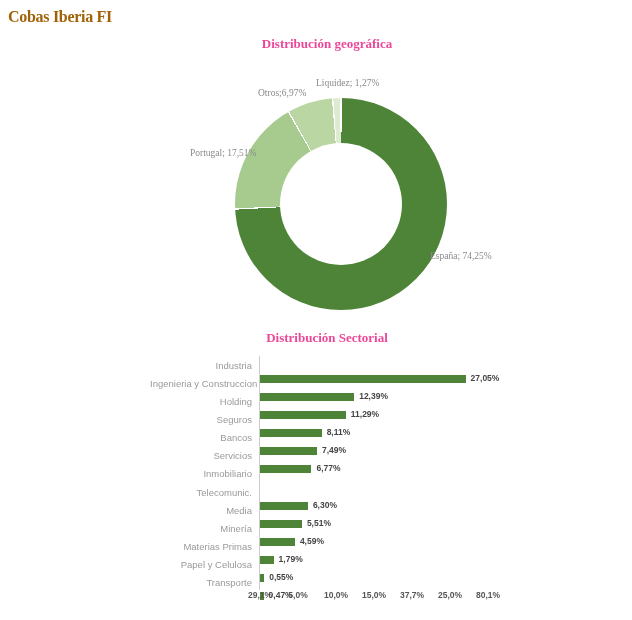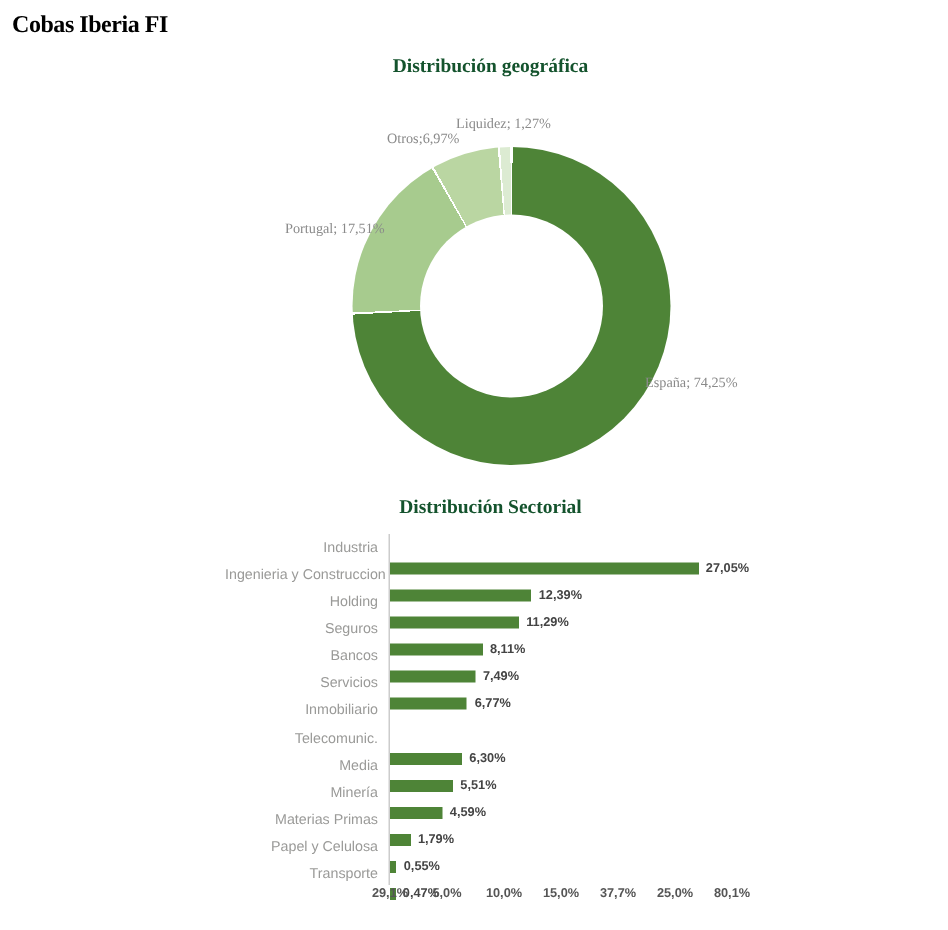--- a/index.html
+++ b/index.html
@@ -3,27 +3,27 @@
 <meta charset="utf-8">
 <style>
   * { margin:0; padding:0; box-sizing:border-box; }
   html,body { background:#ffffff; }
   body { font-family:"Liberation Sans", sans-serif; }
   .page { position:relative; width:632px; height:620px; background:#ffffff; overflow:hidden; }
 
   .main-title {
     position:absolute; left:8px; top:8px;
     font-family:"Liberation Serif", serif; font-weight:bold;
-    font-size:16px; color:#000000; letter-spacing:-0.3px;
+    font-size:16px; color:#a16207; letter-spacing:-0.3px;
   }
 
   .chart-title {
     position:absolute; left:177px; width:300px; text-align:center;
     font-family:"Liberation Serif", serif; font-weight:bold;
-    font-size:13px; color:#14532d;
+    font-size:13px; color:#ec4899;
   }
   #geo-title { top:36px; }
   #sector-title { top:330px; }
 
   
   .donut { position:absolute; left:235px; top:98px; width:212px; height:212px; border-radius:50%; }
   .donut-hole { position:absolute; left:280px; top:143px; width:122px; height:122px; border-radius:50%; background:#ffffff; }
   .donut-label {
     position:absolute; white-space:nowrap;
     font-family:"Liberation Serif", serif; font-size:9.5px; color:#8a8a8a;
@@ -54,21 +54,21 @@
 
   <div class="main-title">Cobas Iberia FI</div>
 
   <div class="chart-title" id="geo-title">Distribución geográfica</div>
   <div class="donut" id="donut" style="background: conic-gradient(rgb(255, 255, 255) 0deg, rgb(255, 255, 255) 0.4deg, rgb(78, 132, 55) 0.4deg, rgb(78, 132, 55) 266.9deg, rgb(255, 255, 255) 266.9deg, rgb(255, 255, 255) 267.3deg, rgb(255, 255, 255) 267.3deg, rgb(255, 255, 255) 267.7deg, rgb(167, 203, 142) 267.7deg, rgb(167, 203, 142) 329.936deg, rgb(255, 255, 255) 329.936deg, rgb(255, 255, 255) 330.336deg, rgb(255, 255, 255) 330.336deg, rgb(255, 255, 255) 330.736deg, rgb(186, 214, 162) 330.736deg, rgb(186, 214, 162) 355.028deg, rgb(255, 255, 255) 355.028deg, rgb(255, 255, 255) 355.428deg, rgb(255, 255, 255) 355.428deg, rgb(255, 255, 255) 355.828deg, rgb(220, 235, 210) 355.828deg, rgb(220, 235, 210) 359.6deg, rgb(255, 255, 255) 359.6deg, rgb(255, 255, 255) 360deg);"></div>
   <div class="donut-hole"></div>
   <div id="donut-labels">
       <div class="donut-label" style="left: 430px; top: 251px;">España; 74,25%</div>
       <div class="donut-label" style="left: 190px; top: 148px;">Portugal; 17,51%</div>
       <div class="donut-label" style="left: 258px; top: 88px;">Otros;6,97%</div>
-      <div class="donut-label" style="left: 304px; top: 78px; text-align: right;">Liquidez; 1,27%</div>
+      <div class="donut-label" style="left: 316px; top: 78px; text-align: right;">Liquidez; 1,27%</div>
     </div>
 
   <div class="chart-title" id="sector-title">Distribución Sectorial</div>
   <div class="axis-line"></div>
   <div class="bar-rows" id="bar-rows">
       <div class="bar-row">
         <div class="cat-label">Industria</div>
         <div class="bar-track">
           <div class="bar" style="width: 205.58px; background: rgb(78, 132, 55);"></div>
           <div class="bar-val">27,05%</div>

